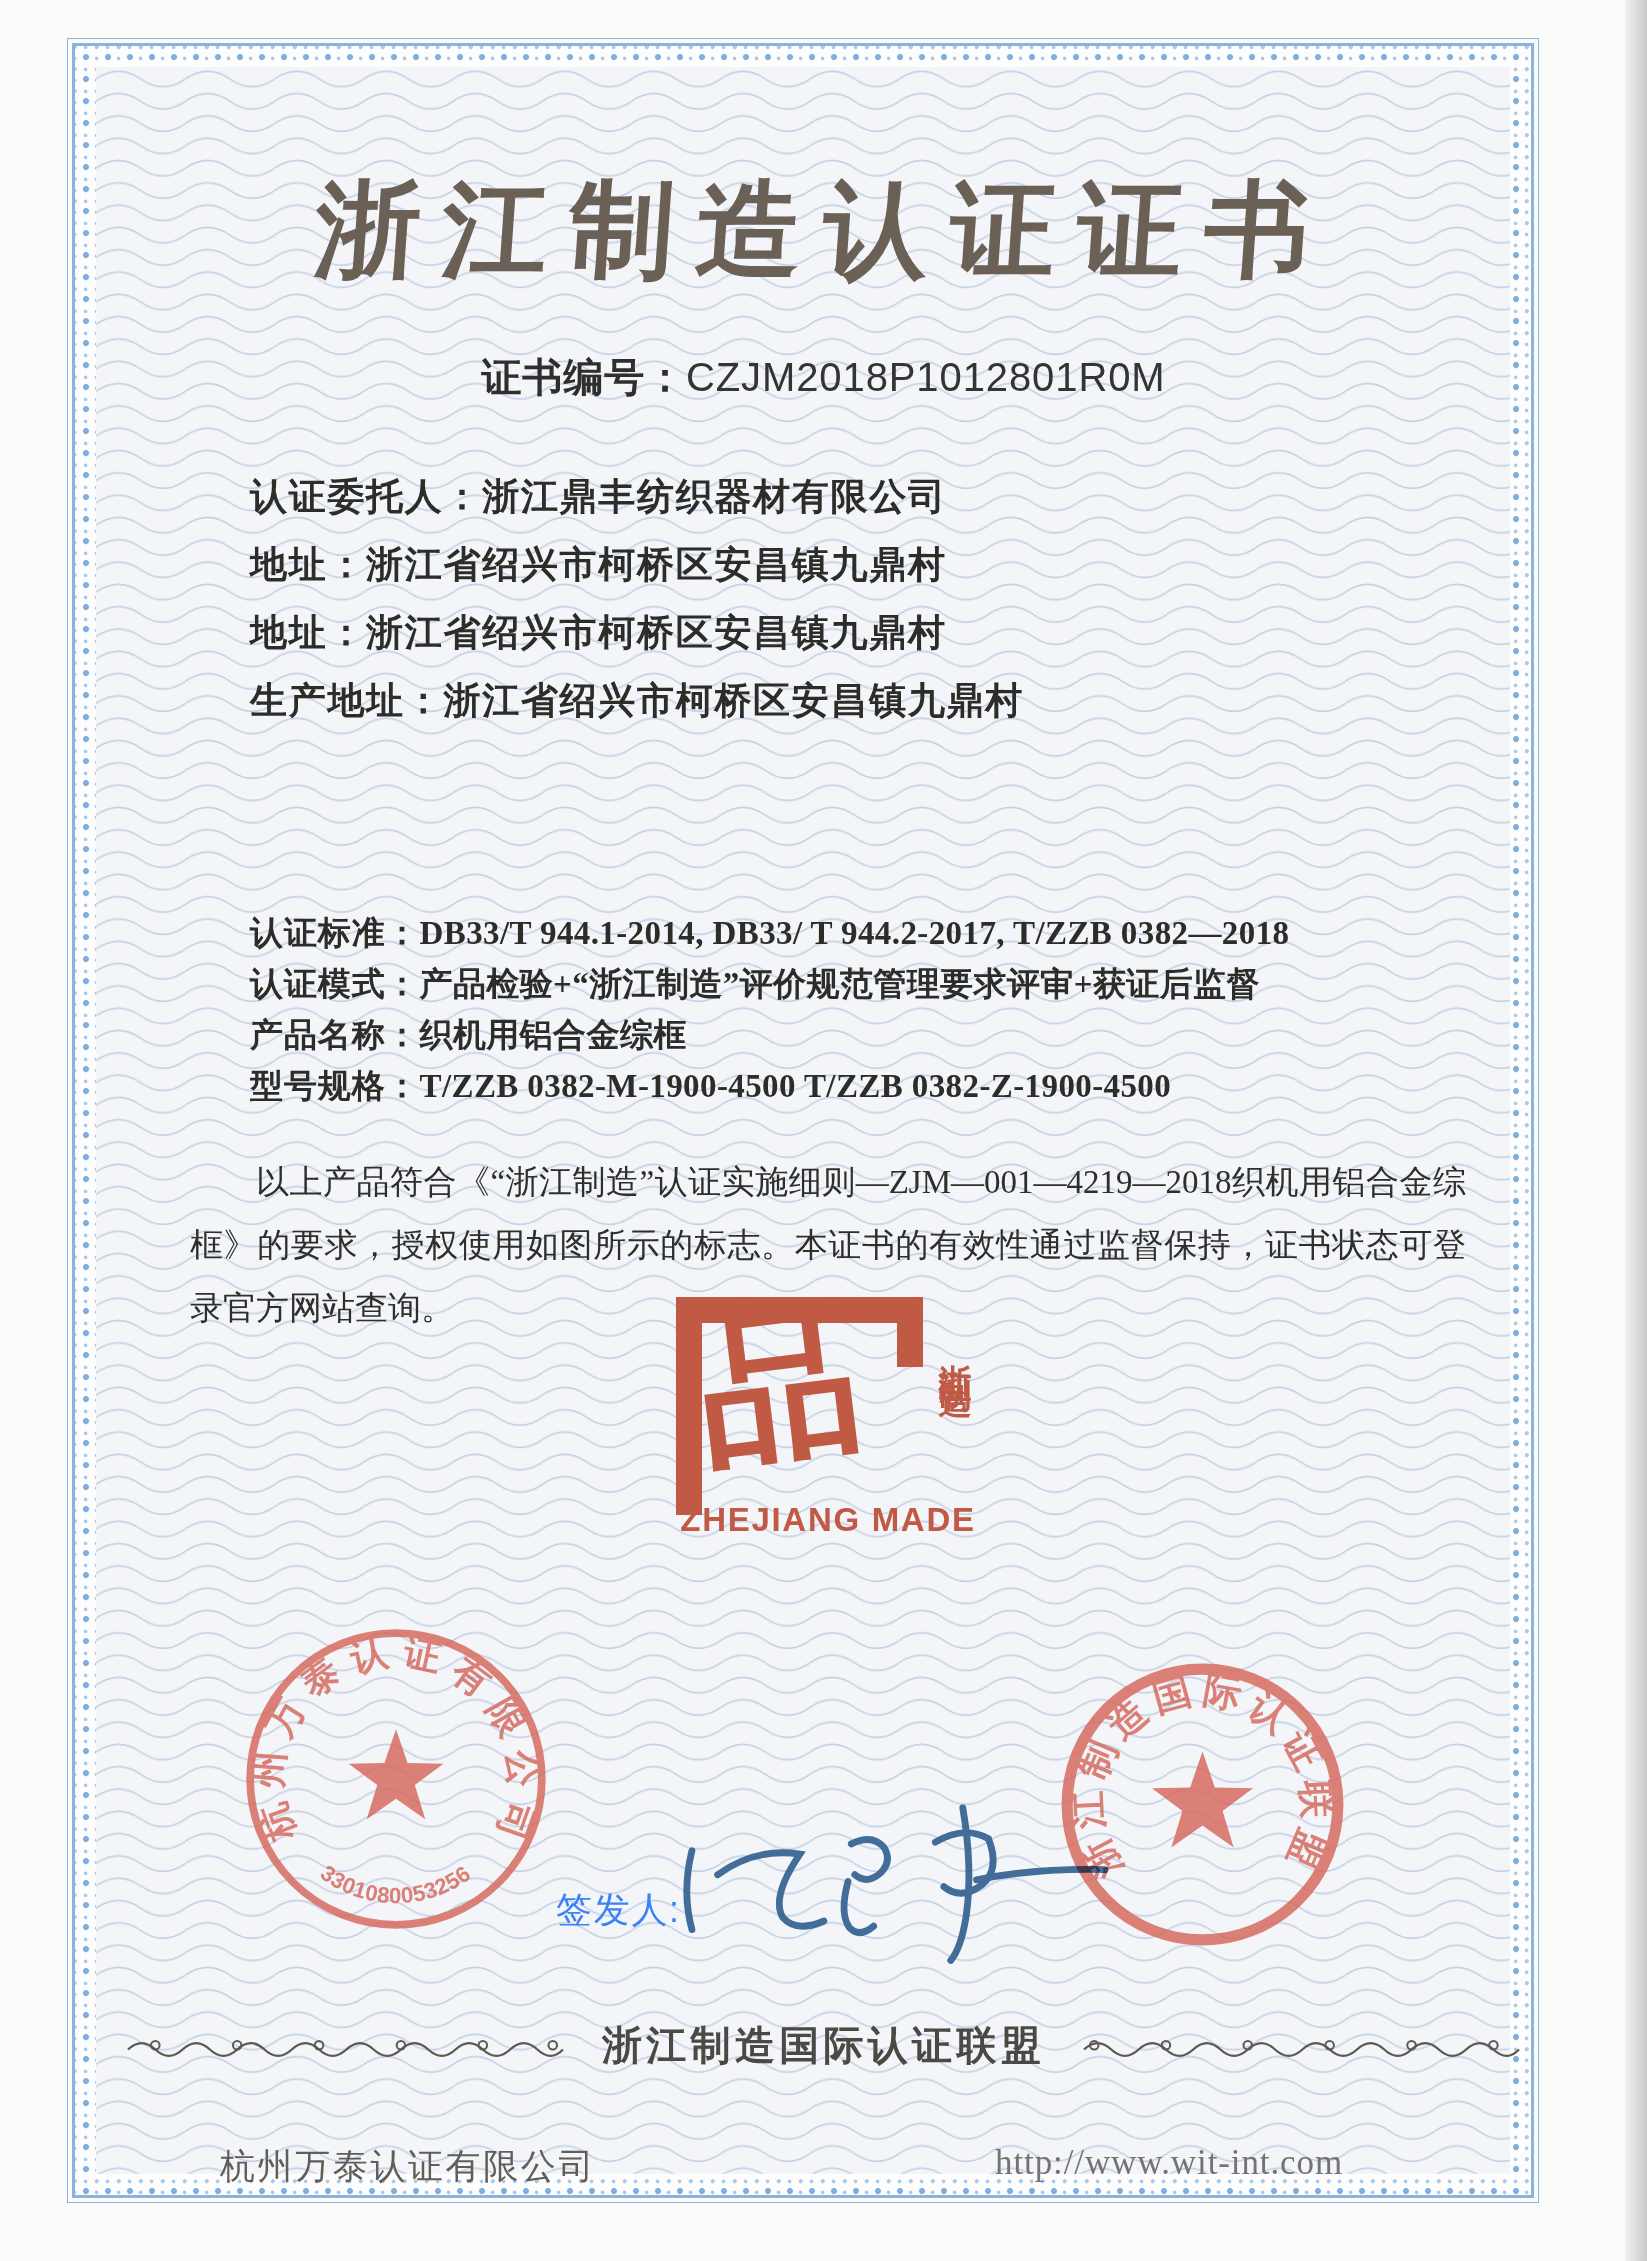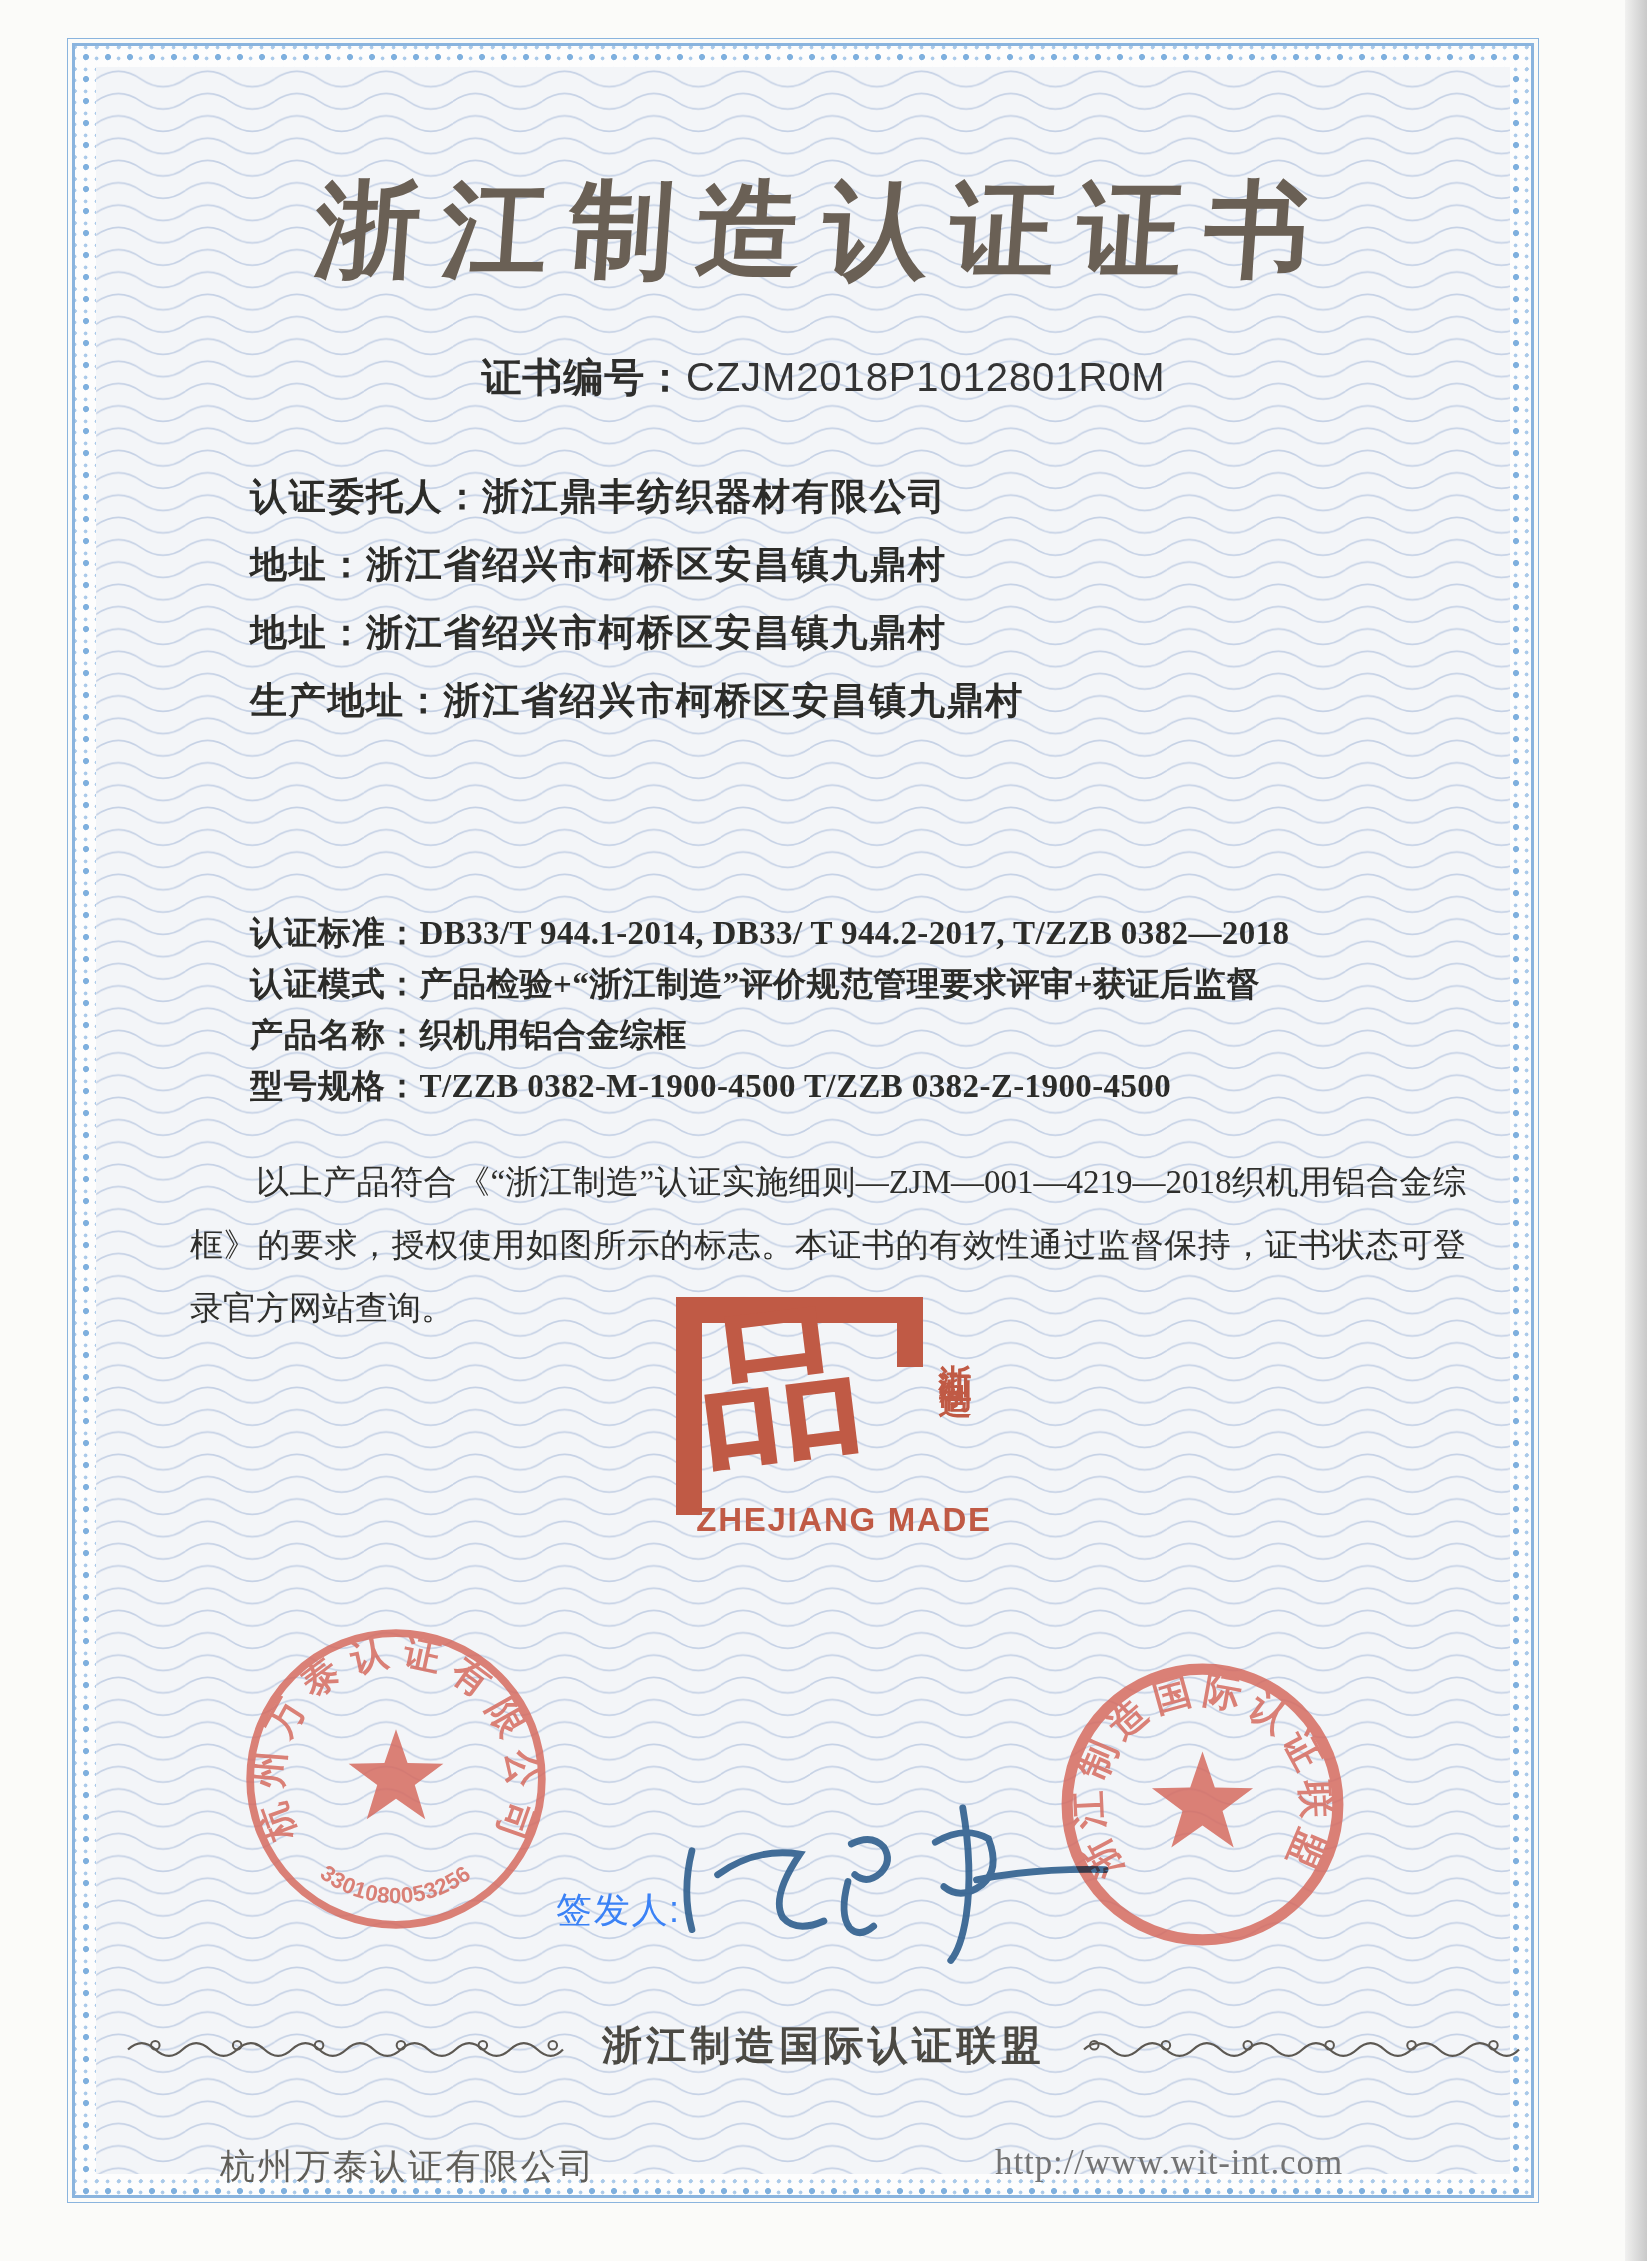--- a/index.html
+++ b/index.html
@@ -41,21 +41,21 @@
         color:#2e2e2b;text-indent:2em;text-align:justify;}
   
   .logo{position:absolute;left:676px;top:1297px;width:304px;height:259px;}
   .logo .bar-top{position:absolute;left:0;top:0;width:247px;height:26px;}
   .logo .bar-left{position:absolute;left:0;top:0;width:26px;height:218px;}
   .logo .bar-leg{position:absolute;left:221px;top:24px;width:26px;height:46px;}
   .logo .glyph{position:absolute;left:22px;top:6.9px;font-family:"DejaVu Serif",serif;
                font-size:161px;font-weight:bold;transform:rotate(-7deg);line-height:1;}
   .logo .side{position:absolute;left:256px;top:41px;writing-mode:vertical-rl;
               font-size:33px;font-weight:700;letter-spacing:6.9px;}
-  .logo .made{position:absolute;left:16px;top:204px;width:304px;text-align:center;
+  .logo .made{position:absolute;left:0px;top:204px;width:304px;text-align:center;
               font-size:33px;font-weight:700;letter-spacing:1.7px;white-space:nowrap;}
   
   .dates{position:absolute;left:223px;top:1609px;}
   .dates .dline{font-size:36px;color:#343431;font-weight:500;letter-spacing:0.9px;}
   .d1{margin-bottom:65px;} .d2{margin-bottom:62px;}
   .seal-note{color:#3c3c39;}
   .signer{position:absolute;left:556px;top:1886px;font-size:36px;color:#3b82f6;letter-spacing:1.7px;}
   .sig-svg{position:absolute;left:661px;top:1789px;mix-blend-mode:multiply;}
   .stamp{position:absolute;mix-blend-mode:multiply;opacity:0.84;}
   .stamp-left{left:233px;top:1616px;}

